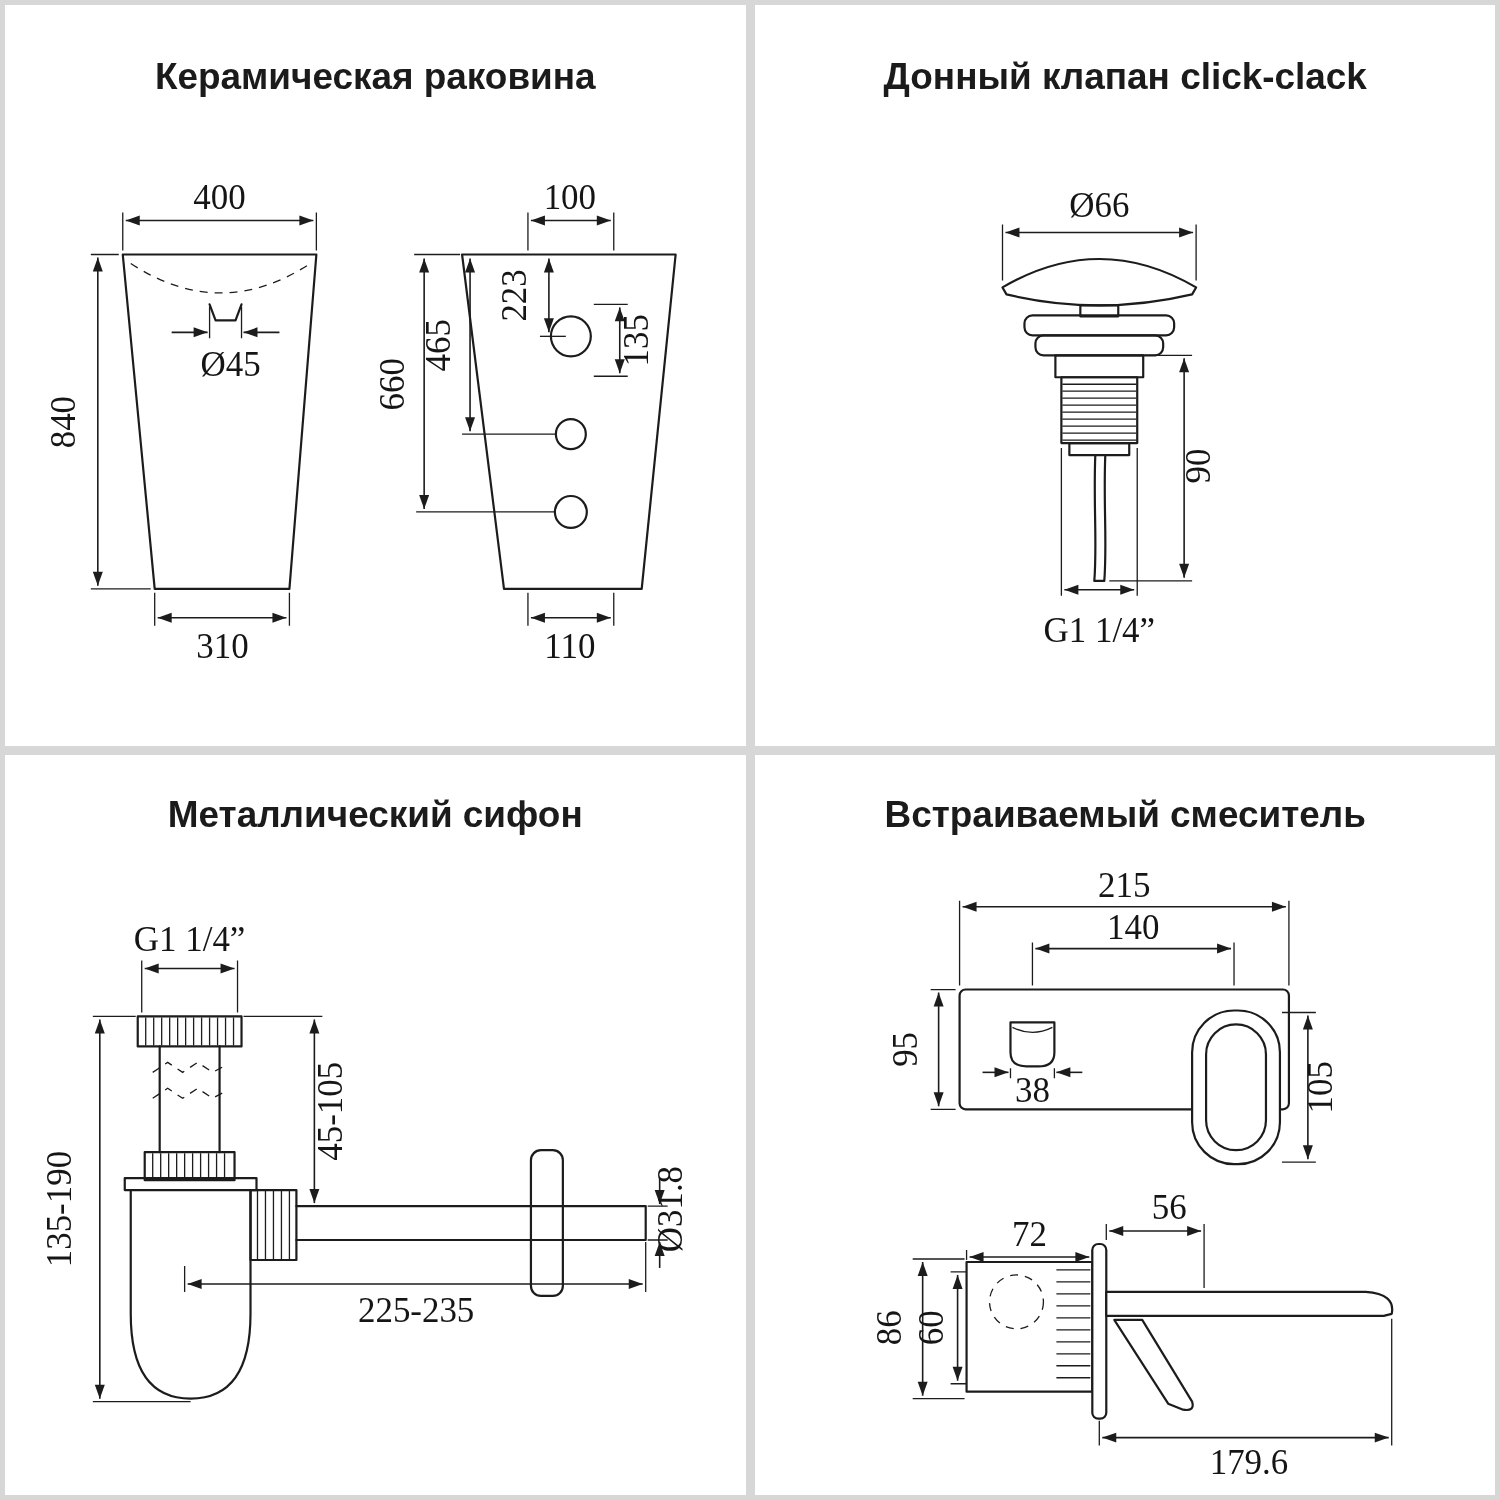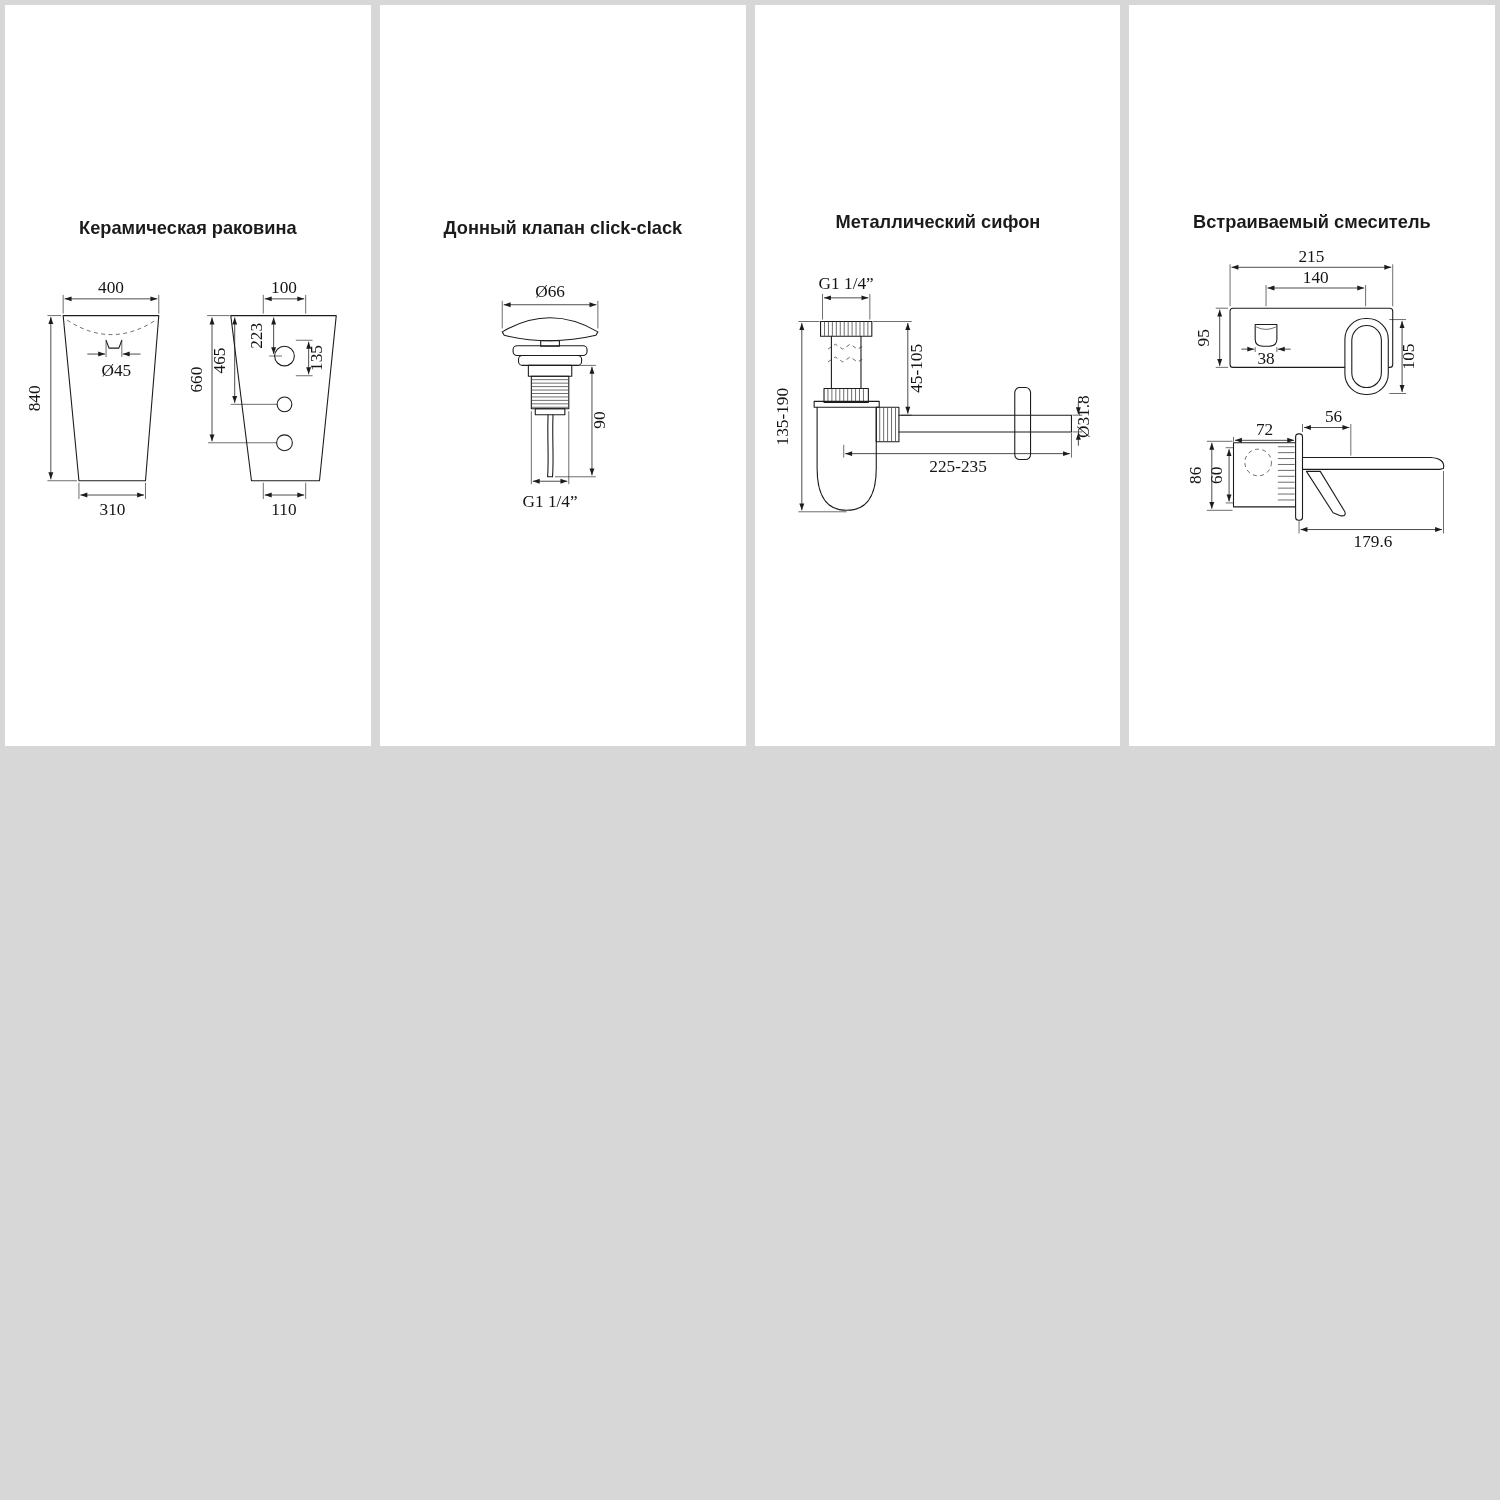--- a/index.html
+++ b/index.html
@@ -1,18 +1,18 @@
 <!DOCTYPE html>
 <html><head>
 <meta charset="utf-8">
 <style>
   *{box-sizing:border-box}
   html,body{margin:0;padding:0}
   body{width:1500px;height:1500px;background:#d7d7d7;font-family:"Liberation Sans",sans-serif}
-  .grid{width:1500px;height:1500px;display:grid;grid-template-columns:1fr 1fr 1fr 1fr;grid-template-rows:1fr 1fr;gap:9px;padding:5px}
+  .grid{width:1500px;height:1500px;display:grid;grid-template-columns:1fr 1fr;grid-template-rows:1fr 1fr;gap:9px;padding:5px}
   .panel{background:#ffffff;overflow:hidden}
   .panel svg{display:block;width:100%;height:100%}
   .title{font:700 37px "Liberation Sans",sans-serif;fill:#1b1b1b}
   .dimtxt{font:35px "Liberation Serif",serif;fill:#151515}
   .outline{fill:none;stroke:#1c1c1c;stroke-width:2.2;stroke-linejoin:round;stroke-linecap:round}
   .fillw{fill:#ffffff}
   .thin{fill:none;stroke:#1c1c1c;stroke-width:1.3}
   .dim{fill:none;stroke:#1c1c1c;stroke-width:1.6}
   .dash{stroke-dasharray:8 7}
 </style>

